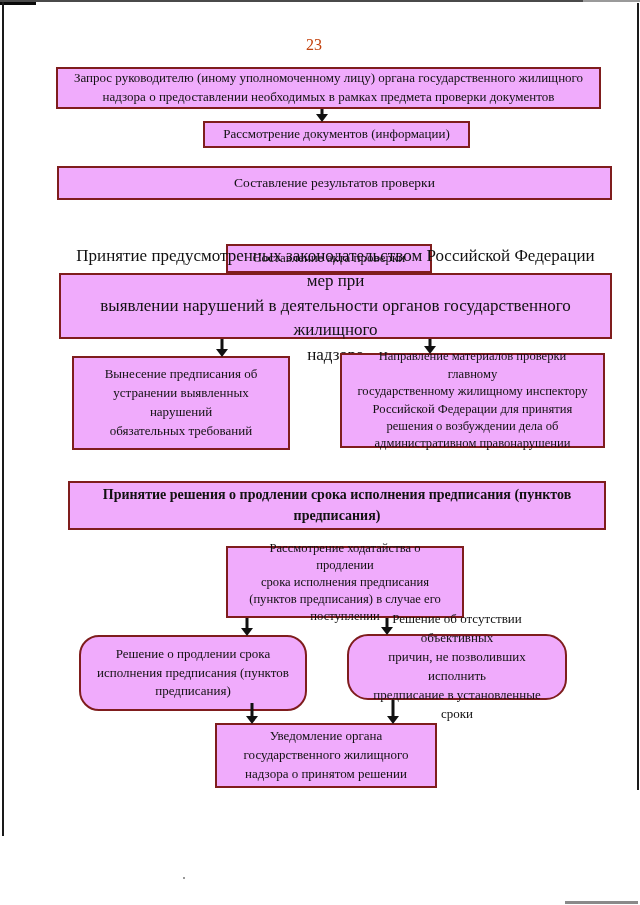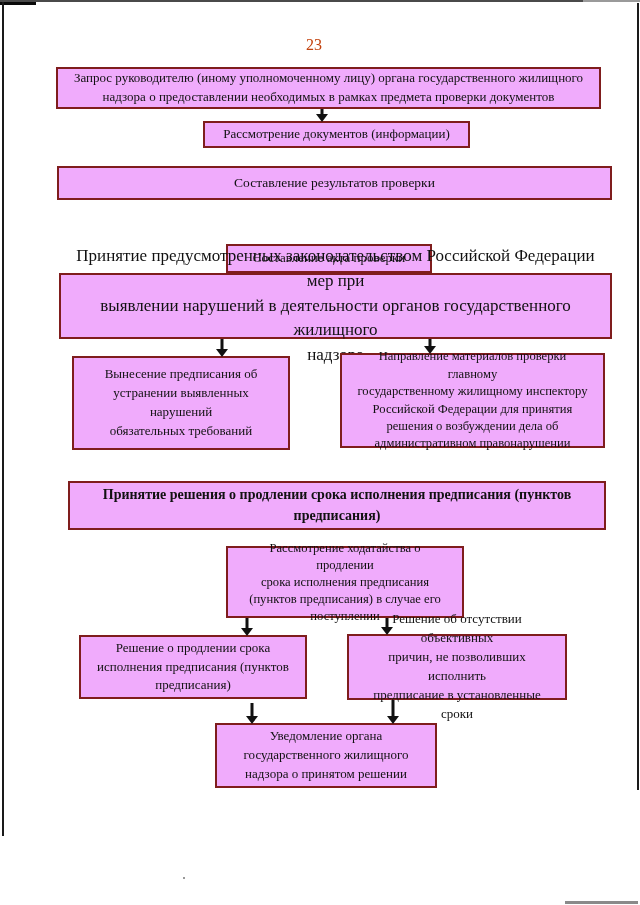--- a/index.html
+++ b/index.html
@@ -31,22 +31,22 @@
   }
   .b1 {left:56px;  top:67px;  width:545px; height:42px;}
   .b2 {left:203px; top:121px; width:267px; height:27px;}
   .b3 {left:57px;  top:166px; width:555px; height:34px;font-size:13.5px;}
   .b4 {left:226px; top:220px; width:206px; height:29px;margin-top:24px;}
   .b5 {left:59px;  top:273px; width:553px; height:66px;font-size:17px;}
   .b6 {left:72px;  top:356px; width:218px; height:94px;}
   .b7 {left:340px; top:353px; width:265px; height:95px;font-size:12.6px;line-height:1.38;}
   .b8 {left:68px;  top:481px; width:538px; height:49px;font-size:14px;font-weight:bold;}
   .b9 {left:191px; top:546px; width:238px; height:72px;font-size:12.6px;line-height:1.35;margin-left:35px;}
-  .b10{left:79px;  top:635px; width:228px; height:64px;}
-  .b11{left:347px; top:634px; width:220px; height:66px;}
+  .b10{left:79px;  top:635px; width:228px; height:76px;border-radius:20px;}
+  .b11{left:347px; top:634px; width:220px; height:66px;border-radius:21px;}
   .b12{left:215px; top:723px; width:222px; height:65px;}
   
   .arrow{position:absolute;width:14px;}
   .arrow .stem{
     position:absolute;left:50%;transform:translateX(-50%);
     top:0;bottom:6px;width:3px;background:#111;
   }
   .arrow .head{
     position:absolute;bottom:0;left:50%;transform:translateX(-50%);
     width:0;height:0;border-left:6px solid transparent;border-right:6px solid transparent;

